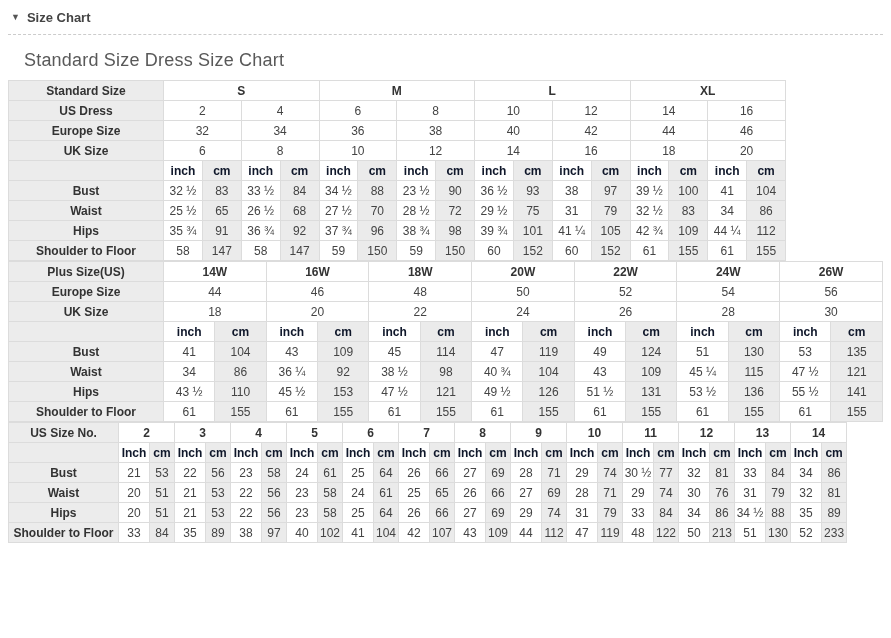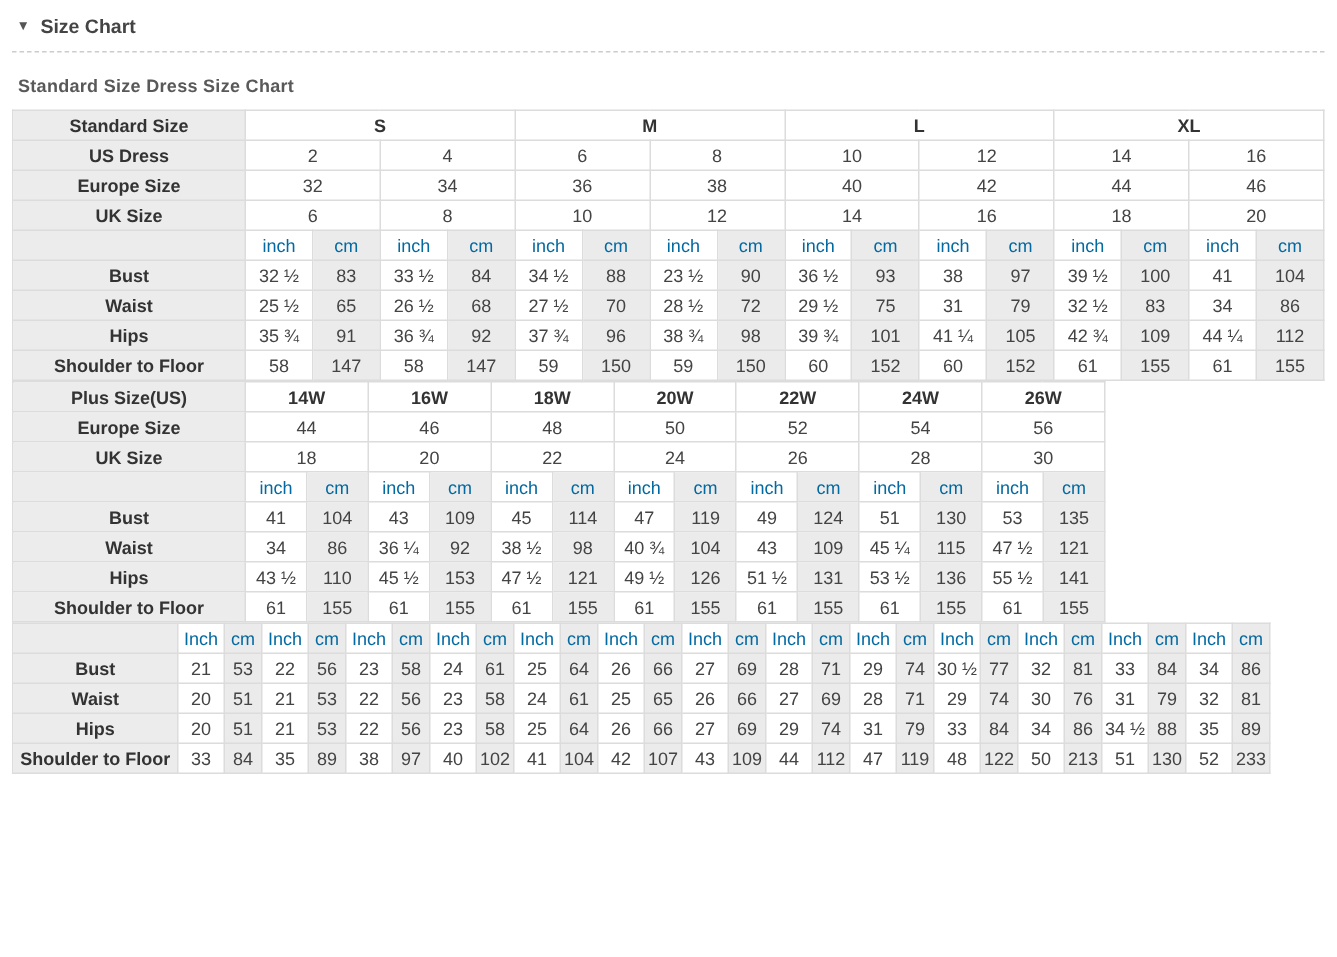--- a/index.html
+++ b/index.html
@@ -7,44 +7,44 @@
     --heading:#595959; --text:#444; --label-text:#333;
   }
   *{box-sizing:border-box;}
   body{margin:0;background:#fff;color:var(--text);
        font-family:"Liberation Sans","DejaVu Sans",sans-serif;width:891px;}
   .page{padding:8px 8px 4px 8px;}
   .collapse-header{display:flex;align-items:center;gap:7px;
        font-weight:bold;font-size:13px;color:#444;
        padding:2px 0 9px 3px;border-bottom:1px dashed #ccc;cursor:pointer;}
   .tri{font-size:9px;color:#555;line-height:1;}
-  h2.tbl-heading{font-weight:700;font-size:12px;color:var(--heading);
-       margin:15px 0 9px 4px;letter-spacing:.2px;}
+  h2.tbl-heading{font-weight:400;font-size:18px;color:var(--heading);
+       margin:15px 0 9px 16px;letter-spacing:.2px;}
   table.size-table{border-collapse:collapse;table-layout:fixed;margin:0;}
   .size-table td,.size-table th{border:1px solid var(--border);font-size:12px;
        text-align:center;vertical-align:middle;padding:2px 1px;height:20px;
        line-height:14px;overflow:hidden;}
   .size-table th{background:var(--label-bg);font-weight:bold;color:var(--label-text);
        padding:2px 3px;}
   .size-table td{color:var(--text);background:#fff;}
   .size-table td.cm{background:var(--cm-bg);}
   .size-table tr.top-header td{font-weight:bold;color:var(--label-text);}
-  .size-table td.unit{color:#0369a1;}
+  .size-table td.unit{color:#0f172a;font-weight:bold;}
 </style>
 </head>
 <body>
 
 <div class="page">
   <div class="collapse-header">
     <span class="tri">▼</span>
     <span>Size Chart</span>
   </div>
   <div id="tables">
       <h2 class="tbl-heading">Standard Size Dress Size Chart</h2>
-      <table class="size-table" style="width: 875px;">
+      <table class="size-table" style="width: 778px;">
         <colgroup>
           <col style="width: 155px;">
           <col>
           <col>
           <col>
           <col>
           <col>
           <col>
           <col>
           <col>
@@ -188,21 +188,21 @@
             <td class="cm">152</td>
             <td>60</td>
             <td class="cm">152</td>
             <td>61</td>
             <td class="cm">155</td>
             <td>61</td>
             <td class="cm">155</td>
           </tr>
         </tbody>
       </table>
-      <table class="size-table" style="width: 729px;">
+      <table class="size-table" style="width: 875px;">
         <colgroup>
           <col style="width: 155px;">
           <col>
           <col>
           <col>
           <col>
           <col>
           <col>
           <col>
           <col>
@@ -355,20 +355,36 @@
           <col style="width: 31px;">
           <col style="width: 25px;">
           <col style="width: 31px;">
           <col style="width: 25px;">
           <col style="width: 31px;">
           <col style="width: 25px;">
           <col style="width: 31px;">
           <col style="width: 25px;">
         </colgroup>
         <tbody>
+          <tr class="top-header">
+            <th>US Size No.</th>
+            <td colspan="2">2</td>
+            <td colspan="2">3</td>
+            <td colspan="2">4</td>
+            <td colspan="2">5</td>
+            <td colspan="2">6</td>
+            <td colspan="2">7</td>
+            <td colspan="2">8</td>
+            <td colspan="2">9</td>
+            <td colspan="2">10</td>
+            <td colspan="2">11</td>
+            <td colspan="2">12</td>
+            <td colspan="2">13</td>
+            <td colspan="2">14</td>
+          </tr>
           <tr>
             <th></th>
             <td class="unit">Inch</td>
             <td class="unit cm">cm</td>
             <td class="unit">Inch</td>
             <td class="unit cm">cm</td>
             <td class="unit">Inch</td>
             <td class="unit cm">cm</td>
             <td class="unit">Inch</td>
             <td class="unit cm">cm</td>

